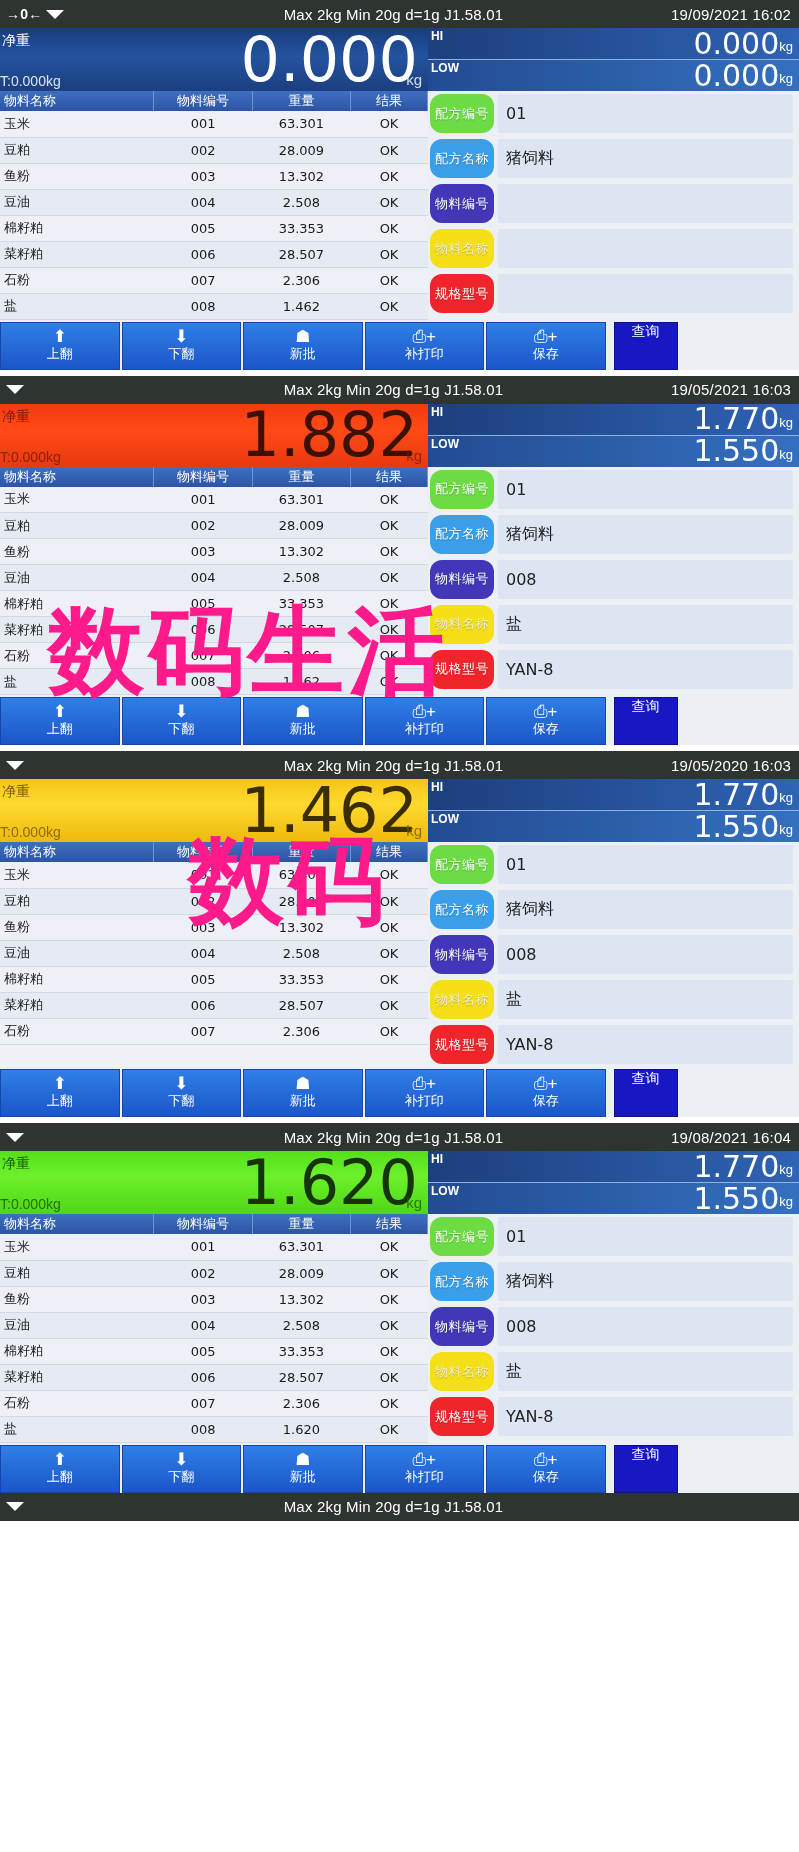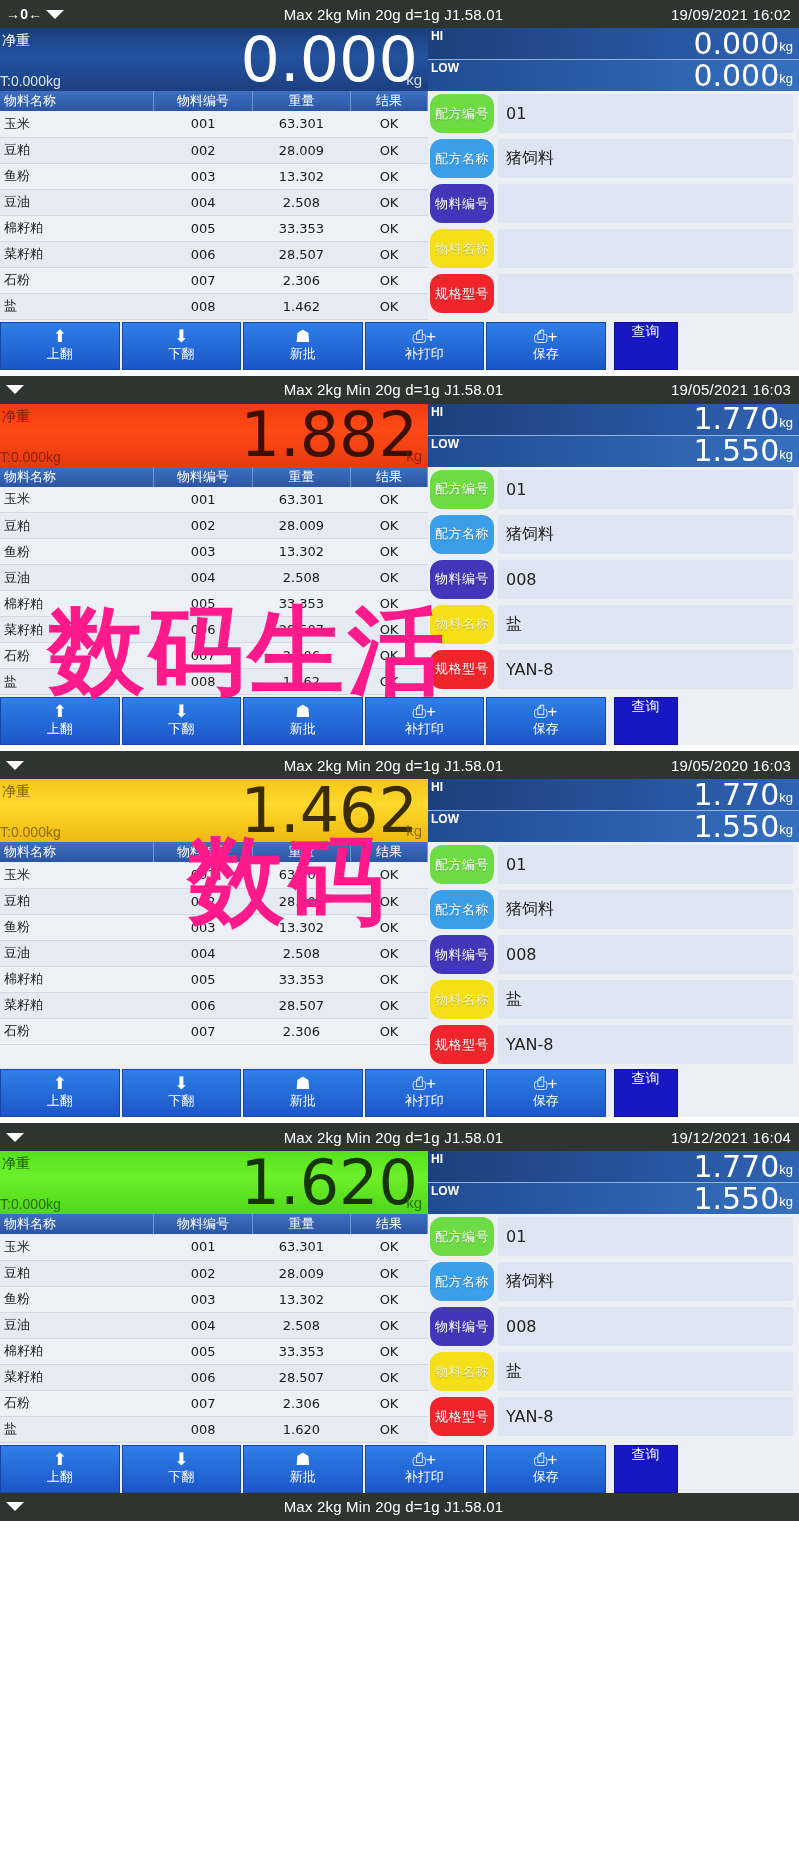--- a/index.html
+++ b/index.html
@@ -576,21 +576,21 @@
         <div class="tb-tail"></div>
       </div>
     </div>
     <div class="divider"></div>
     <div class="panel">
       <div class="statusbar">
         <div class="sb-icons">
           <span class="wedge"></span>
         </div>
         <div class="sb-center">Max 2kg  Min 20g  d=1g    J1.58.01</div>
-        <div class="sb-right">19/12/2021  16:04</div>
+        <div class="sb-right">19/08/2021  16:04</div>
       </div>
       <div class="wrow">
         <div class="wmain green">
           <span class="netlabel">净重</span>
           <span class="tarelabel">T:0.000kg</span>
           <span class="bignum">1.620</span>
           <span class="unit">kg</span>
         </div>
         <div class="wside">
           <div class="wlim hi">

